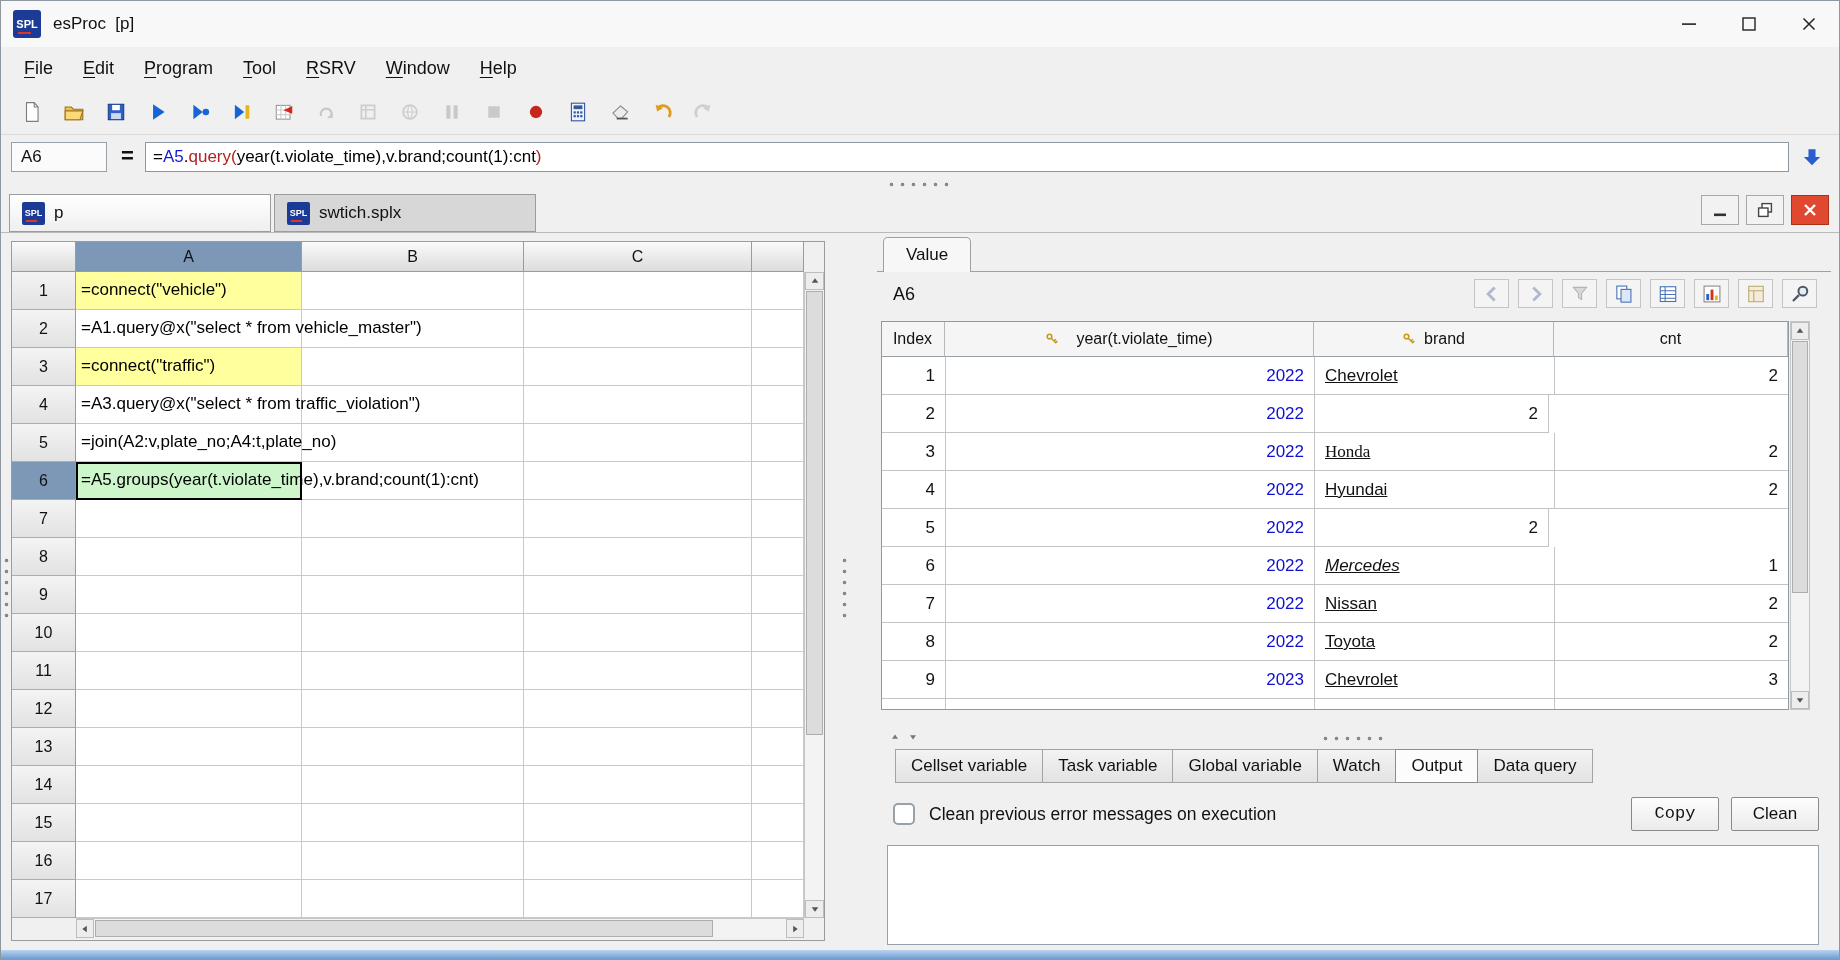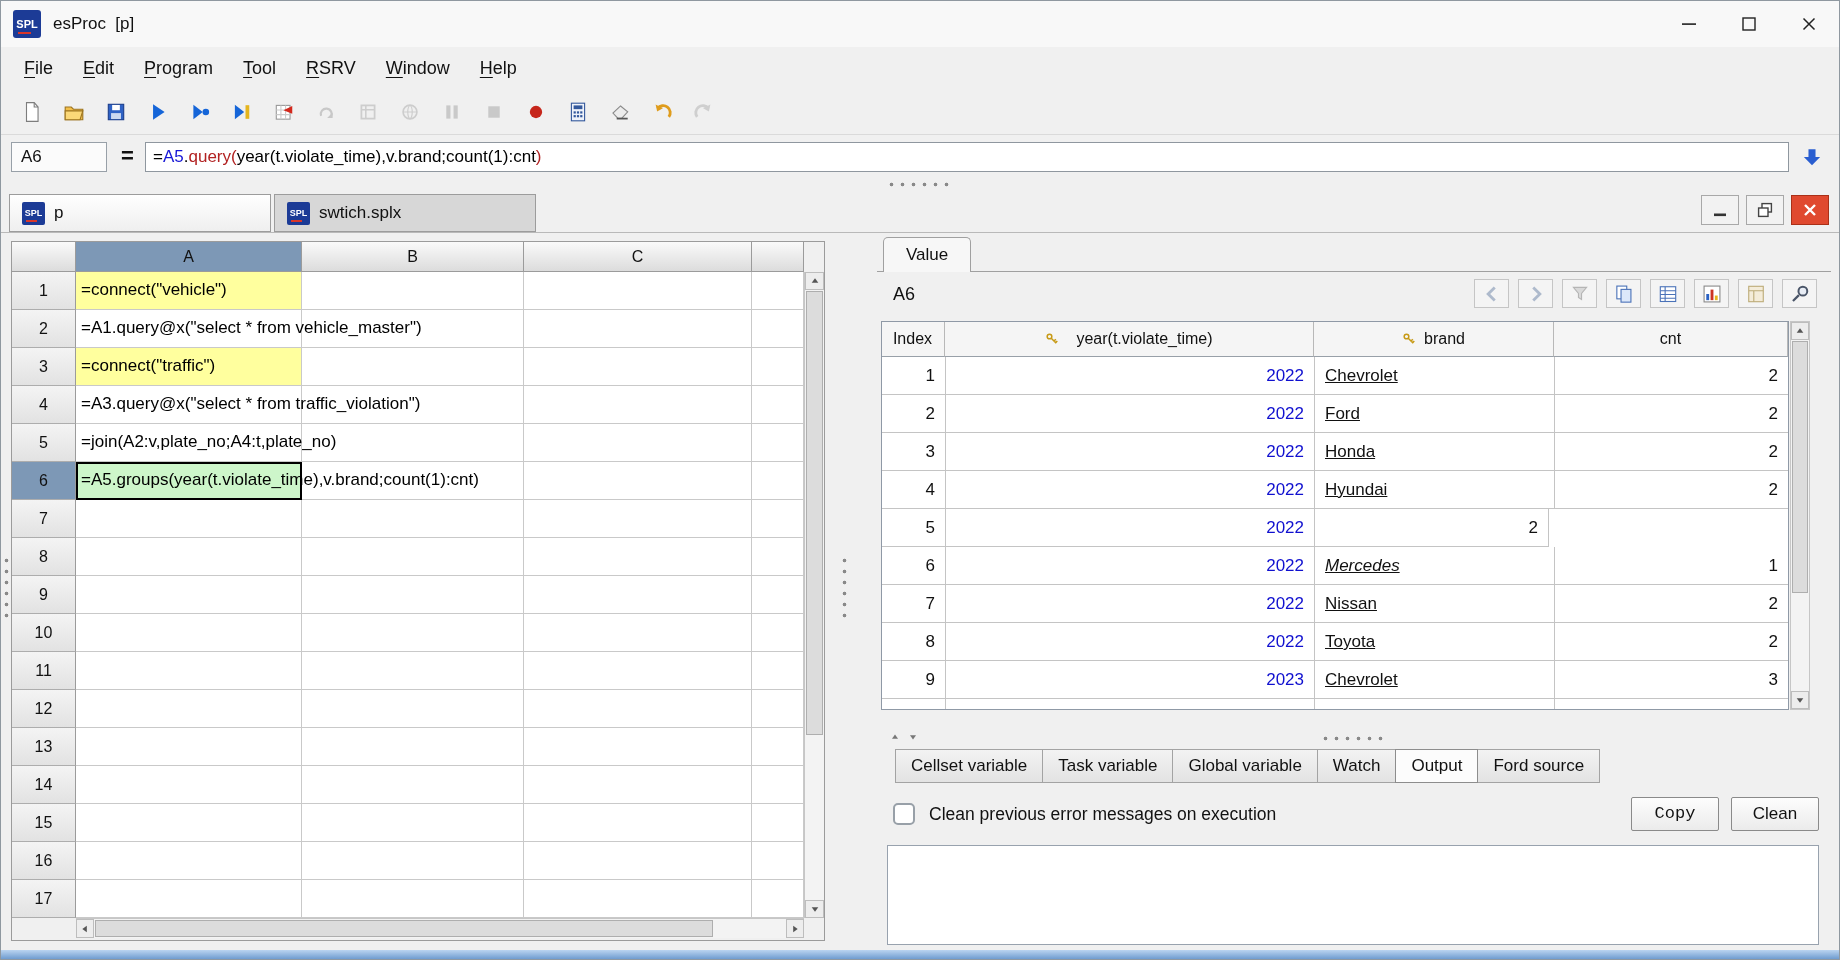--- a/index.html
+++ b/index.html
@@ -549,27 +549,26 @@
         </div>
         <div class="vt-row">
           <div class="vt-cell idx" style="width: 64px;">1</div>
           <div class="vt-cell year" style="width: 369px;">2022</div>
           <div class="vt-cell brand" style="width: 240px;">Chevrolet</div>
           <div class="vt-cell cnt" style="width: 234px;">2</div>
         </div>
         <div class="vt-row">
           <div class="vt-cell idx" style="width: 64px;">2</div>
           <div class="vt-cell year" style="width: 369px;">2022</div>
-          <div class="vt-cell brand" style="width: 240px;">Ford</div>
           <div class="vt-cell cnt" style="width: 234px;">2</div>
         </div>
         <div class="vt-row">
           <div class="vt-cell idx" style="width: 64px;">3</div>
           <div class="vt-cell year" style="width: 369px;">2022</div>
-          <div class="vt-cell brand" style="width: 240px;">Honda</div>
+          <div class="vt-cell brand" style="width: 240px; font-family: Liberation Serif, serif;">Honda</div>
           <div class="vt-cell cnt" style="width: 234px;">2</div>
         </div>
         <div class="vt-row">
           <div class="vt-cell idx" style="width: 64px;">4</div>
           <div class="vt-cell year" style="width: 369px;">2022</div>
           <div class="vt-cell brand" style="width: 240px;">Hyundai</div>
           <div class="vt-cell cnt" style="width: 234px;">2</div>
         </div>
         <div class="vt-row">
           <div class="vt-cell idx" style="width: 64px;">5</div>
@@ -632,21 +631,21 @@
     <div class="b-dots">
         <div class="dots-h"></div>
       </div>
 
     <div class="bottom-tabs" id="bottom-tabs">
         <div class="btab">Cellset variable</div>
         <div class="btab">Task variable</div>
         <div class="btab">Global variable</div>
         <div class="btab">Watch</div>
         <div class="btab active">Output</div>
-        <div class="btab">Ford source</div>
+        <div class="btab">Data query</div>
       </div>
 
     <div class="output-bar">
       <div class="checkbox"></div>
       <div class="cb-label">Clean previous error messages on execution</div>
       <div class="pbtn copy">Copy</div>
       <div class="pbtn clean">Clean</div>
     </div>
     <div class="output-box"></div>
   </div>

